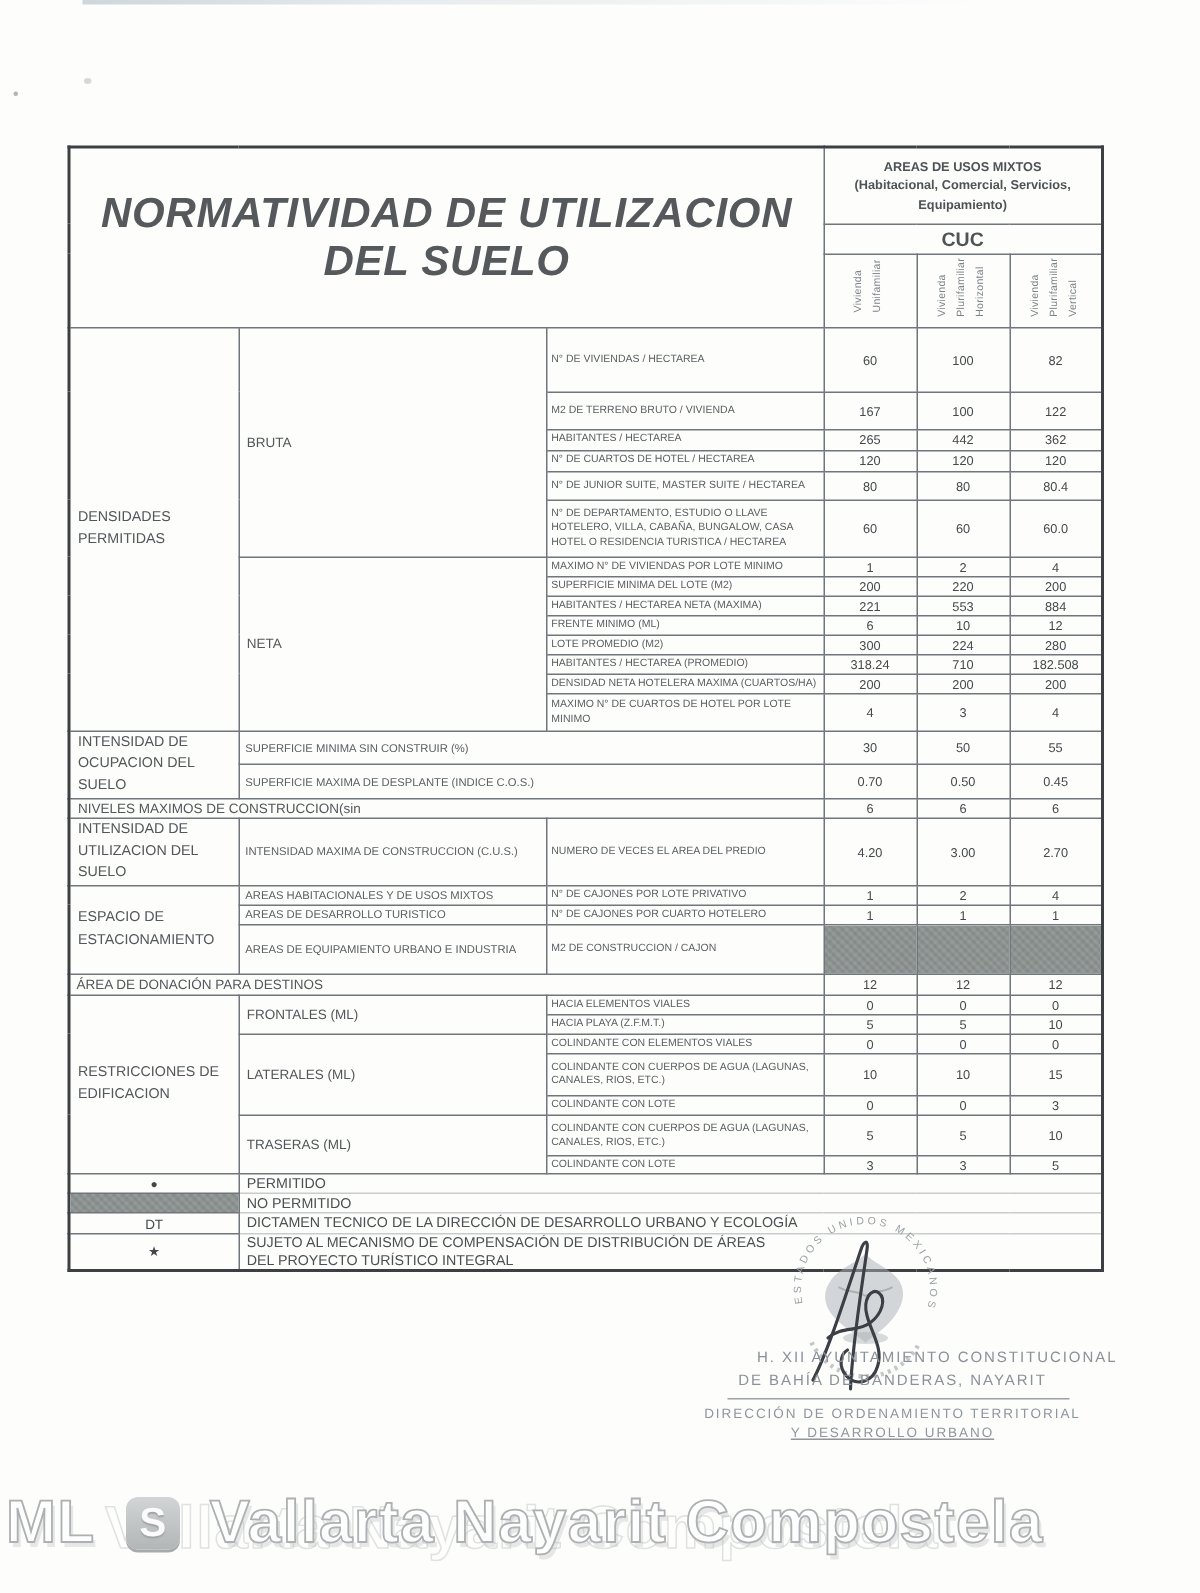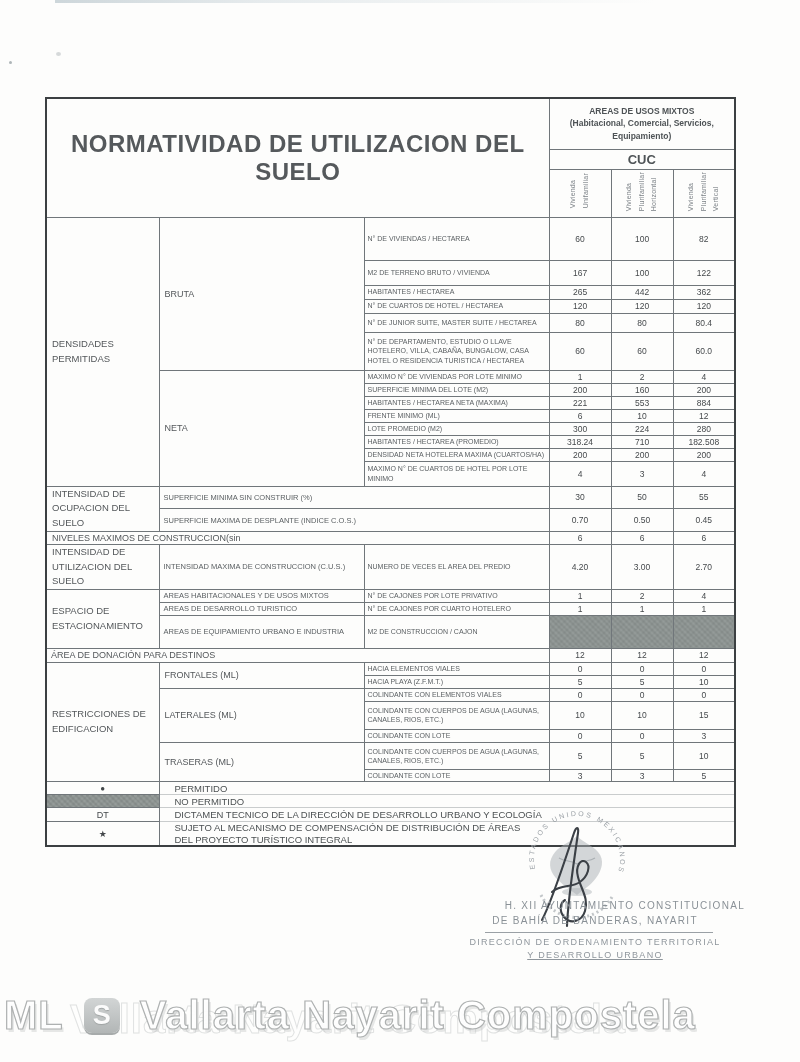--- a/index.html
+++ b/index.html
@@ -15,40 +15,40 @@
   .dot1{position:absolute;left:9px;top:61px;width:3px;height:3px;border-radius:50%;background:#9aa2a6;opacity:.8;}
   .dot2{position:absolute;left:56px;top:52px;width:5px;height:4px;border-radius:50%;background:#d6d9da;}
 
   
   .sheet{position:absolute;left:45px;top:97px;}
   table{border-collapse:collapse;table-layout:fixed;width:689px;border:2px solid #3c4042;}
   td{border:1px solid #70767a;padding:0 3px;overflow:hidden;vertical-align:middle;}
   .ml{white-space:pre-line;}
 
   .titlecell{text-align:center;}
-  .title-text{font-size:24px;font-weight:bold;color:#55595c;letter-spacing:.5px;}
+  .title-text{font-size:28px;font-weight:bold;font-style:italic;color:#55595c;letter-spacing:.5px;}
   .mixed{font-size:8.5px;font-weight:bold;text-align:center;line-height:1.5;color:#4e5356;}
   .cuc{font-size:13px;font-weight:bold;text-align:center;color:#4e5356;}
   td.rot{text-align:center;vertical-align:middle;padding:2px 0;}
   .rot-text{display:inline-block;writing-mode:vertical-rl;transform:rotate(180deg);
     white-space:pre-line;font-size:7px;line-height:1.8;color:#7c8287;letter-spacing:.2px;text-align:left;}
 
   .sec{font-size:9.5px;color:#53575a;padding:0 5px;line-height:1.55;}
   .sub{font-size:9px;color:#53575a;padding:0 5px;}
   .crit{font-size:7px;color:#5b6063;line-height:1.35;padding:1px 3px;}
   .val{font-size:8.5px;color:#45494c;text-align:center;}
   .span-label{font-size:7.5px;color:#5b6063;padding:0 4px;}
   .nivrow{display:flex;justify-content:flex-start;align-items:center;font-size:9px;color:#53575a;padding:0 2px;}
   .doncell{font-size:9px;color:#53575a;padding:0 4px;}
   .gray{background-color:#8e9593;
     background-image:repeating-linear-gradient(45deg,rgba(0,0,0,.07) 0 2px,transparent 2px 4px),
                      repeating-linear-gradient(-45deg,rgba(255,255,255,.06) 0 2px,transparent 2px 4px);}
   .lsym{text-align:center;font-size:9px;color:#43474a;}
   .lsym .dotglyph{font-size:8px;}
-  .ldesc{font-size:9.5px;color:#4b5052;padding:0 15px;line-height:1.2;border-top-color:#c9cccd;border-bottom-color:#c9cccd;}
+  .ldesc{font-size:9.5px;color:#4b5052;padding:0 5px;line-height:1.2;border-top-color:#c9cccd;border-bottom-color:#c9cccd;}
 
   
   .stamp{position:absolute;left:455px;top:800px;width:300px;height:175px;}
   .stamp-line{position:absolute;width:300px;text-align:center;color:#8a9197;letter-spacing:1.3px;}
   .sl1{top:100px;font-size:10px;left:-10px;text-align:right;}
   .sl2{top:115px;font-size:10px;left:-10px;}
   .rule{position:absolute;left:30px;top:132px;width:228px;height:1px;background:#9aa0a5;}
   .sl3{top:137px;font-size:9px;left:-10px;color:#8f969c;}
   .sl4{top:150px;font-size:9px;left:-10px;color:#8f969c;text-decoration:underline;}
   .sealsvg{position:absolute;left:0;top:0;}
@@ -151,21 +151,21 @@
   <tr style="height:13px">
     <td class="sub" rowspan="8">NETA</td>
     <td class="crit">MAXIMO N° DE VIVIENDAS POR LOTE MINIMO</td>
     <td class="val">1</td>
     <td class="val">2</td>
     <td class="val">4</td>
   </tr>
   <tr style="height:13px">
     <td class="crit">SUPERFICIE MINIMA DEL LOTE (M2)</td>
     <td class="val">200</td>
-    <td class="val">160</td>
+    <td class="val">220</td>
     <td class="val">200</td>
   </tr>
   <tr style="height:13px">
     <td class="crit">HABITANTES / HECTAREA NETA (MAXIMA)</td>
     <td class="val">221</td>
     <td class="val">553</td>
     <td class="val">884</td>
   </tr>
   <tr style="height:13px">
     <td class="crit">FRENTE MINIMO (ML)</td>

